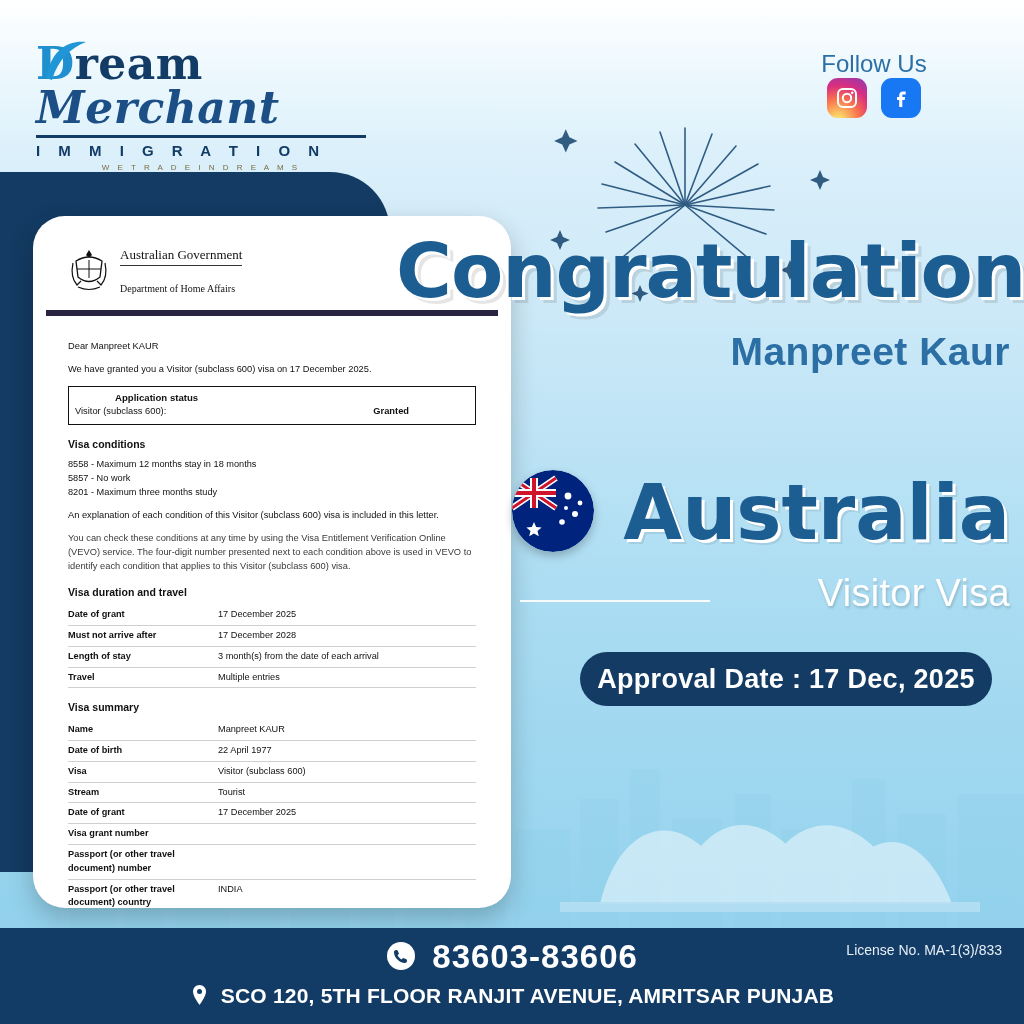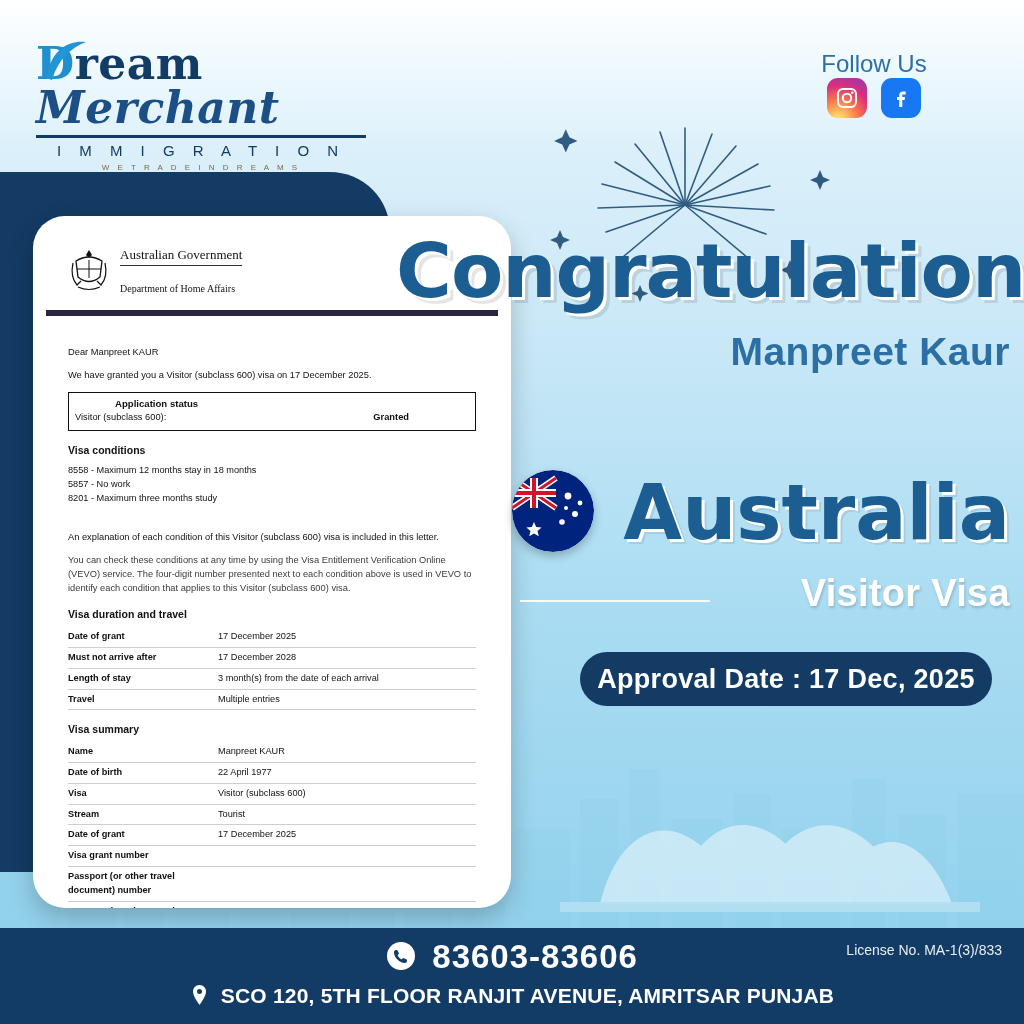--- a/index.html
+++ b/index.html
@@ -41,21 +41,21 @@
   
   .logo { position: absolute; left: 36px; top: 42px; width: 330px; }
   .logo-main {
     font-size: 44px; letter-spacing: .5px; line-height: 1;
     color: #123c66; font-weight: bold; font-family: "DejaVu Serif", serif;
   }
   .logo-main .d { color: #1f8fd0; }
   .logo-main .merchant { color: #1b4f86; font-style: italic; }
   .logo-rule { height: 3px; background: #123c66; margin: 5px 0 4px 0; }
   .logo-sub {
-    font-size: 15px; letter-spacing: 7px; color: #123c66; font-weight: normal; text-align: center;
+    font-size: 15px; letter-spacing: 7px; color: #123c66; font-weight: bold; text-align: left;
   }
   .logo-tag {
     font-size: 8px; letter-spacing: 3px; color: #7a6a3c; text-align: center; margin-top: 4px;
   }
   .logo-swoosh {
     position: absolute; left: 6px; top: -4px; width: 46px; height: 46px;
   }
 
   .follow {
     position: absolute; right: 60px; top: 50px; text-align: center; width: 180px;
@@ -75,21 +75,21 @@
     background: #fff; border-radius: 32px; box-shadow: 0 10px 26px rgba(0,0,0,.22);
     overflow: hidden;
   }
   .cert-inner { position: absolute; left: 13px; top: 13px; width: 452px; height: 646px; background: #fff; }
   .cert-head { display: flex; align-items: center; gap: 10px; padding: 16px 0 10px 22px; }
   .coa { width: 42px; height: 46px; }
   .gov-text { font-family: "Liberation Serif", serif; color: #111; }
   .gov-text .l1 { font-size: 13px; border-bottom: 1px solid #333; padding-bottom: 2px; display: inline-block; }
   .gov-text .l2 { font-size: 10px; margin-top: 17px; }
   .cert-bar { height: 6px; background: #2b2440; margin: 6px 0 0 0; }
-  .cert-body { padding: 30px 22px 0 22px; font-size: 9.3px; color: #111; line-height: 1.5; }
+  .cert-body { padding: 24px 22px 0 22px; font-size: 9.3px; color: #111; line-height: 1.5; }
   .cert-body p { margin-bottom: 9px; }
   .status-box { border: 1px solid #111; padding: 4px 6px 5px 6px; margin: 6px 0 12px 0; }
   .status-box .t { font-weight: bold; font-size: 9.6px; margin-left: 40px; }
   .status-row { display: flex; justify-content: space-between; padding-right: 60px; font-size: 9.3px; }
   .status-row .g { font-weight: bold; }
   h4.sec { font-size: 10.5px; font-weight: bold; margin: 12px 0 4px 0; }
   ul.cond { list-style: none; font-size: 9.2px; line-height: 1.55; }
   table.kv { width: 100%; border-collapse: collapse; font-size: 9.2px; }
   table.kv td { padding: 3px 0; border-bottom: 1px solid #cfcfcf; vertical-align: top; }
   table.kv td.k { font-weight: bold; width: 150px; }
@@ -115,21 +115,21 @@
     box-shadow: 0 4px 10px rgba(0,0,0,.25); overflow: hidden;
   }
   .aus {
     position: absolute; left: 600px; top: 475px; width: 410px; text-align: right;
     font-family: "DejaVu Sans", sans-serif; font-weight: bold; font-size: 76px;
     color: #1c5e92; letter-spacing: 0px; line-height: 1;
     text-shadow: 3px 3px 0 #ffffff, 5px 5px 0 rgba(0,0,0,.08);
   }
   .visitor {
     position: absolute; left: 600px; top: 572px; width: 410px; text-align: right;
-    font-size: 38px; color: #ffffff; font-weight: bold; letter-spacing: .3px;
+    font-size: 38px; color: #ffffff; font-weight: normal; letter-spacing: .3px;
     text-shadow: 1px 2px 3px rgba(0,0,0,.18);
   }
   .visitor-rule {
     position: absolute; left: 520px; top: 600px; width: 190px; height: 2px; background: #ffffff; opacity: .9;
   }
   .approval {
     position: absolute; left: 580px; top: 652px; width: 412px; height: 54px;
     background: #133b63; border-radius: 27px; color: #fff;
     display: flex; align-items: center; justify-content: center;
     font-size: 27px; font-weight: bold; letter-spacing: .3px;
@@ -282,21 +282,21 @@
           <span class="g">Granted</span>
         </div>
       </div>
 
       <h4 class="sec">Visa conditions</h4>
       <ul class="cond">
         <li>8558 - Maximum 12 months stay in 18 months</li>
         <li>5857 - No work</li>
         <li>8201 - Maximum three months study</li>
       </ul>
-      <p style="margin-top:25px;">An explanation of each condition of this Visitor (subclass 600) visa is included in this letter.</p>
+      <p style="margin-top:9px;">An explanation of each condition of this Visitor (subclass 600) visa is included in this letter.</p>
       <p class="faded">You can check these conditions at any time by using the Visa Entitlement Verification Online (VEVO) service. The four-digit number presented next to each condition above is used in VEVO to identify each condition that applies to this Visitor (subclass 600) visa.</p>
 
       <h4 class="sec">Visa duration and travel</h4>
       <table class="kv">
         <tbody>
             <tr>
           <td class="k">Date of grant</td>
           <td>17 December 2025</td>
         </tr>
         <tr>

